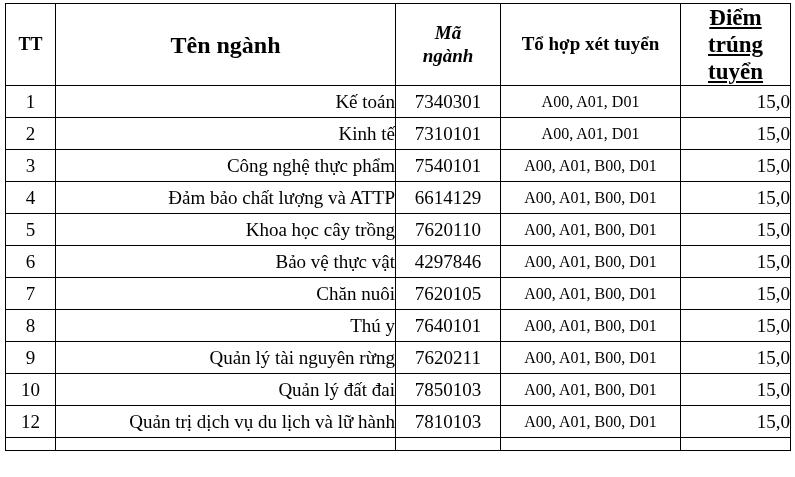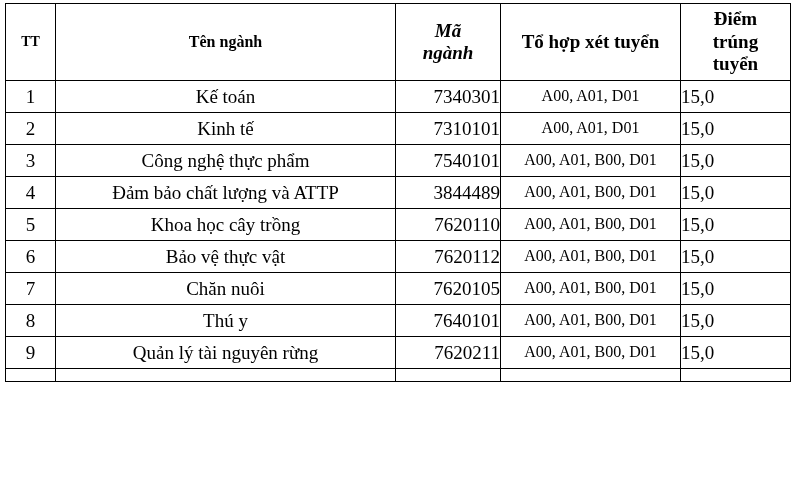--- a/index.html
+++ b/index.html
@@ -41,48 +41,48 @@
   col.c-score  { width: 110px; }
 
   thead th {
     font-weight: bold;
     font-size: 19px;
     text-align: center;
     line-height: 1.18;
     padding: 4px 2px;
     height: 76px;
   }
-  thead th.h-tt    { font-size: 14px; }
-  thead th.h-name  { font-size: 16px; }
+  thead th.h-tt    { font-size: 18px; }
+  thead th.h-name  { font-size: 24px; }
   thead th.h-code  { font-size: 19px; font-style: italic; }
   thead th.h-comb  { font-size: 19px; }
-  thead th.h-score { font-size: 19px; }
+  thead th.h-score { font-size: 23px; text-decoration: underline; }
 
   tbody td {
     font-size: 19px;
     height: 31px;
     line-height: 1.15;
   }
   td.t-tt {
     text-align: center;
   }
   td.t-name {
-    text-align: center;
+    text-align: right;
     padding-left: 12px;
   }
   td.t-code {
-    text-align: right;
+    text-align: center;
   }
   td.t-comb {
     text-align: center;
     font-size: 16px;
     margin-left: 7px;
   }
   td.t-score {
-    text-align: left;
+    text-align: right;
     font-family: Liberation Serif, serif;
   }
   
   tbody tr.clipped td {
     height: 12px;
     overflow: hidden;
   }
 </style>
 </head>
 <body>
@@ -130,35 +130,35 @@
       <tr>
         <td class="t-tt">3</td>
         <td class="t-name">Công nghệ thực phẩm</td>
         <td class="t-code">7540101</td>
         <td class="t-comb">A00, A01, B00, D01</td>
         <td class="t-score">15,0</td>
       </tr>
       <tr>
         <td class="t-tt">4</td>
         <td class="t-name">Đảm bảo chất lượng và ATTP</td>
-        <td class="t-code">3844489</td>
+        <td class="t-code">6614129</td>
         <td class="t-comb">A00, A01, B00, D01</td>
         <td class="t-score">15,0</td>
       </tr>
       <tr>
         <td class="t-tt">5</td>
         <td class="t-name">Khoa học cây trồng</td>
         <td class="t-code">7620110</td>
         <td class="t-comb">A00, A01, B00, D01</td>
         <td class="t-score">15,0</td>
       </tr>
       <tr>
         <td class="t-tt">6</td>
         <td class="t-name">Bảo vệ thực vật</td>
-        <td class="t-code">7620112</td>
+        <td class="t-code">4297846</td>
         <td class="t-comb">A00, A01, B00, D01</td>
         <td class="t-score">15,0</td>
       </tr>
       <tr>
         <td class="t-tt">7</td>
         <td class="t-name">Chăn nuôi</td>
         <td class="t-code">7620105</td>
         <td class="t-comb">A00, A01, B00, D01</td>
         <td class="t-score">15,0</td>
       </tr>
@@ -166,20 +166,34 @@
         <td class="t-tt">8</td>
         <td class="t-name">Thú y</td>
         <td class="t-code">7640101</td>
         <td class="t-comb">A00, A01, B00, D01</td>
         <td class="t-score">15,0</td>
       </tr>
       <tr>
         <td class="t-tt">9</td>
         <td class="t-name">Quản lý tài nguyên rừng</td>
         <td class="t-code">7620211</td>
+        <td class="t-comb">A00, A01, B00, D01</td>
+        <td class="t-score">15,0</td>
+      </tr>
+      <tr>
+        <td class="t-tt">10</td>
+        <td class="t-name">Quản lý đất đai</td>
+        <td class="t-code">7850103</td>
+        <td class="t-comb">A00, A01, B00, D01</td>
+        <td class="t-score">15,0</td>
+      </tr>
+      <tr>
+        <td class="t-tt">12</td>
+        <td class="t-name">Quản trị dịch vụ du lịch và lữ hành</td>
+        <td class="t-code">7810103</td>
         <td class="t-comb">A00, A01, B00, D01</td>
         <td class="t-score">15,0</td>
       </tr>
       <tr class="clipped">
         <td class="t-tt"></td>
         <td class="t-name"></td>
         <td class="t-code"></td>
         <td class="t-comb"></td>
         <td class="t-score"></td>
       </tr>

